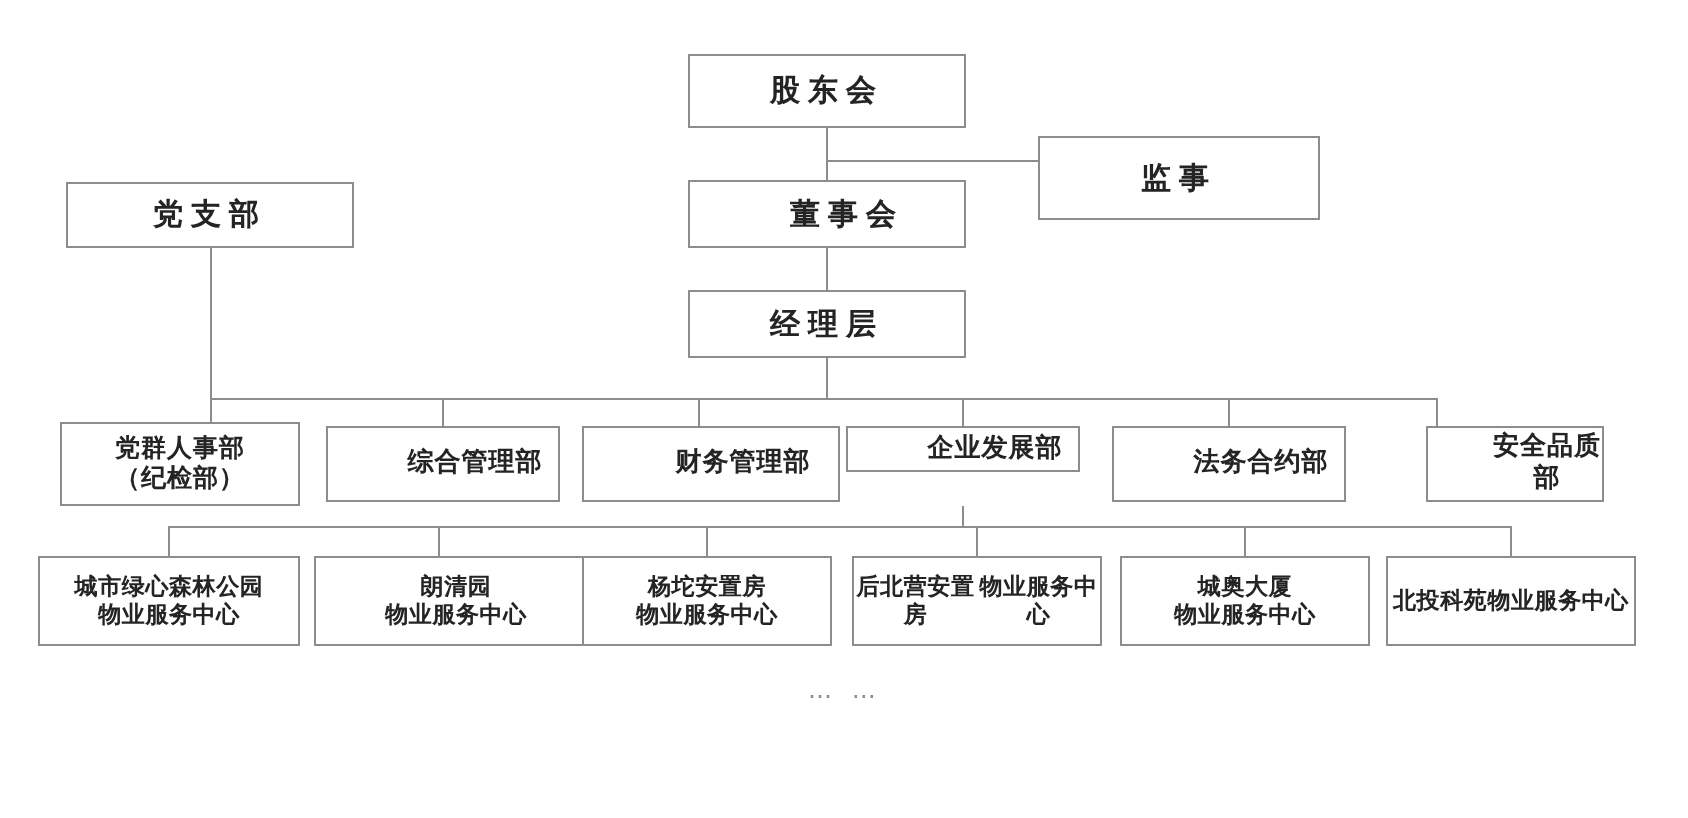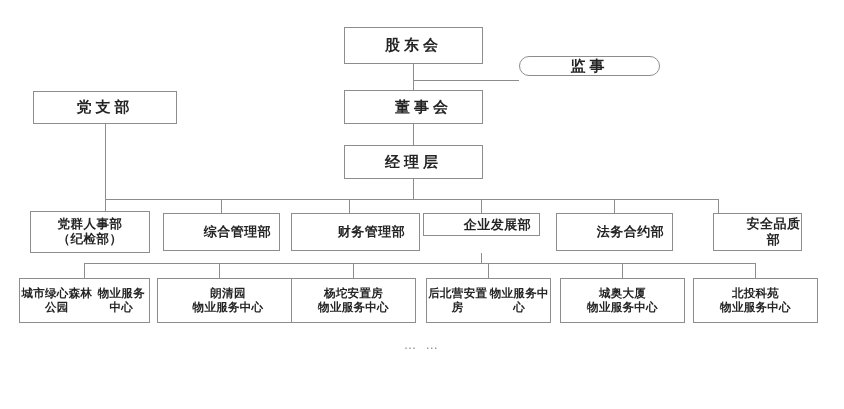--- a/index.html
+++ b/index.html
@@ -87,21 +87,21 @@
   <div class="line v" style="left:219px; top:263px; height:15px;"></div>
   <div class="line v" style="left:353px; top:263px; height:15px;"></div>
   <div class="line v" style="left:488px; top:263px; height:15px;"></div>
   <div class="line v" style="left:622px; top:263px; height:15px;"></div>
   <div class="line v" style="left:755px; top:263px; height:15px;"></div>
 
   <div class="node lvl-top" style="left:344px; top:27px; width:139px; height:37px;">
     <span class="txt">股东会</span>
   </div>
 
-  <div class="node lvl-top" style="left:519px; top:56px; width:141px; height:20px;border-radius:12px;">
+  <div class="node lvl-top" style="left:519px; top:68px; width:141px; height:42px;">
     <span class="txt">监事</span>
   </div>
 
   <div class="node lvl-top" style="left:33px; top:91px; width:144px; height:33px;">
     <span class="txt">党支部</span>
   </div>
 
   <div class="node lvl-top" style="left:344px; top:90px; width:139px; height:34px;padding-left:20px;">
     <span class="txt">董事会</span>
   </div>
@@ -128,21 +128,21 @@
   </div>
 
   <div class="node lvl-dept" style="left:556px; top:213px; width:117px; height:38px;">
     <span class="txt">法务合约部</span>
   </div>
 
   <div class="node lvl-dept" style="left:713px; top:213px; width:89px; height:38px;">
     <span class="txt">安全品质部</span>
   </div>
 
-  <div class="node lvl-svc two-line" style="left:19px; top:278px; width:131px; height:45px; flex-direction:row;">
+  <div class="node lvl-svc two-line" style="left:19px; top:278px; width:131px; height:45px; flex-direction:column;">
     <span class="txt">城市绿心森林公园</span>
     <span class="txt">物业服务中心</span>
   </div>
 
   <div class="node lvl-svc two-line" style="left:157px; top:278px; width:142px; height:45px; flex-direction:column;">
     <span class="txt">朗清园</span>
     <span class="txt">物业服务中心</span>
   </div>
 
   <div class="node lvl-svc two-line" style="left:291px; top:278px; width:125px; height:45px; flex-direction:column;align-items:center;">
@@ -153,20 +153,20 @@
   <div class="node lvl-svc two-line" style="left:426px; top:278px; width:125px; height:45px; ">
     <span class="txt">后北营安置房</span>
     <span class="txt">物业服务中心</span>
   </div>
 
   <div class="node lvl-svc two-line" style="left:560px; top:278px; width:125px; height:45px; flex-direction:column;">
     <span class="txt">城奥大厦</span>
     <span class="txt">物业服务中心</span>
   </div>
 
-  <div class="node lvl-svc two-line" style="left:693px; top:278px; width:125px; height:45px; flex-direction:column;">
+  <div class="node lvl-svc two-line" style="left:693px; top:278px; width:125px; height:45px; flex-direction:row;">
     <span class="txt">北投科苑</span>
     <span class="txt">物业服务中心</span>
   </div>
 
   <div class="ellipsis" style="left:404px; top:338px;">… …</div>
 
 </div>
 
 </body></html>

